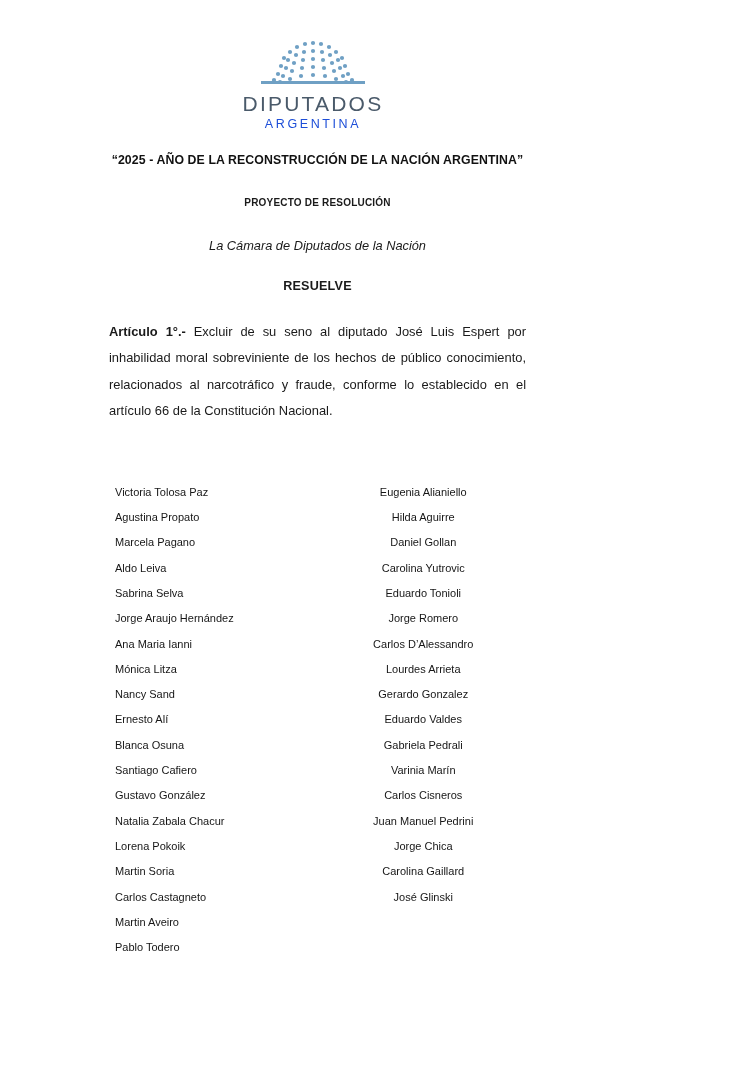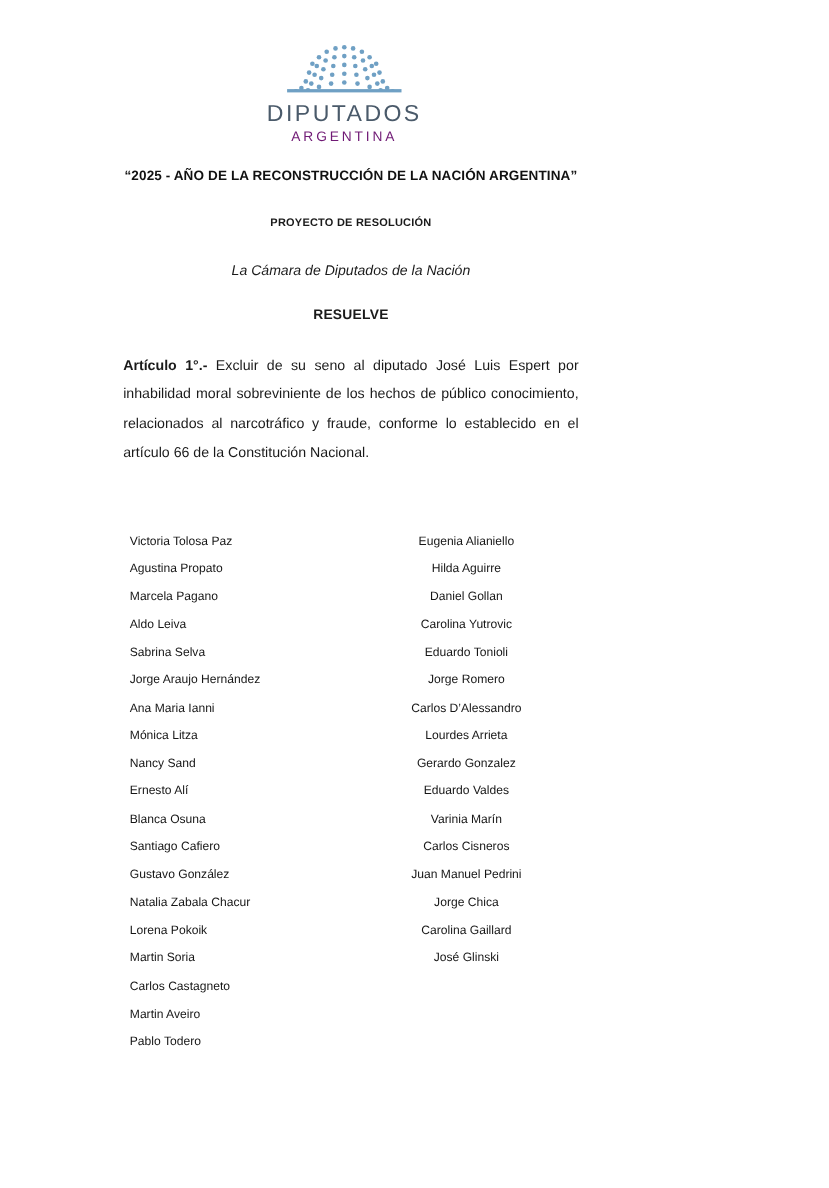--- a/index.html
+++ b/index.html
@@ -42,28 +42,27 @@
     font-size: 21px;
     letter-spacing: 2.2px;
     color: #4a5a6a;
     font-family: "Liberation Sans", sans-serif;
     font-weight: 400;
   }
   .logo-sub {
     margin-top: 1px;
     font-size: 12.5px;
     letter-spacing: 2.6px;
-    color: #701a75;
+    color: #1d4ed8;
     font-family: "Liberation Sans", sans-serif;
   }
 
   
   .content {
-    padding: 0 100px 0 68px;
-    margin-left: 44px;
+    padding: 0 100px 0 109px;
   }
   .year-line {
     margin-top: 22px;
     text-align: center;
     font-size: 12.3px;
     font-weight: 700;
     letter-spacing: 0.1px;
     color: #111;
   }
   .doc-title {
@@ -232,20 +231,21 @@
         <div class="sig-name">Eugenia Alianiello</div>
         <div class="sig-name">Hilda Aguirre</div>
         <div class="sig-name">Daniel Gollan</div>
         <div class="sig-name">Carolina Yutrovic</div>
         <div class="sig-name">Eduardo Tonioli</div>
         <div class="sig-name">Jorge Romero</div>
         <div class="sig-name">Carlos D’Alessandro</div>
         <div class="sig-name">Lourdes Arrieta</div>
         <div class="sig-name">Gerardo Gonzalez</div>
         <div class="sig-name">Eduardo Valdes</div>
+        <div class="sig-name">Gabriela Pedrali</div>
         <div class="sig-name">Varinia Marín</div>
         <div class="sig-name">Carlos Cisneros</div>
         <div class="sig-name">Juan Manuel Pedrini</div>
         <div class="sig-name">Jorge Chica</div>
         <div class="sig-name">Carolina Gaillard</div>
         <div class="sig-name">José Glinski</div>
       </div>
     </div>
 
   </div>

